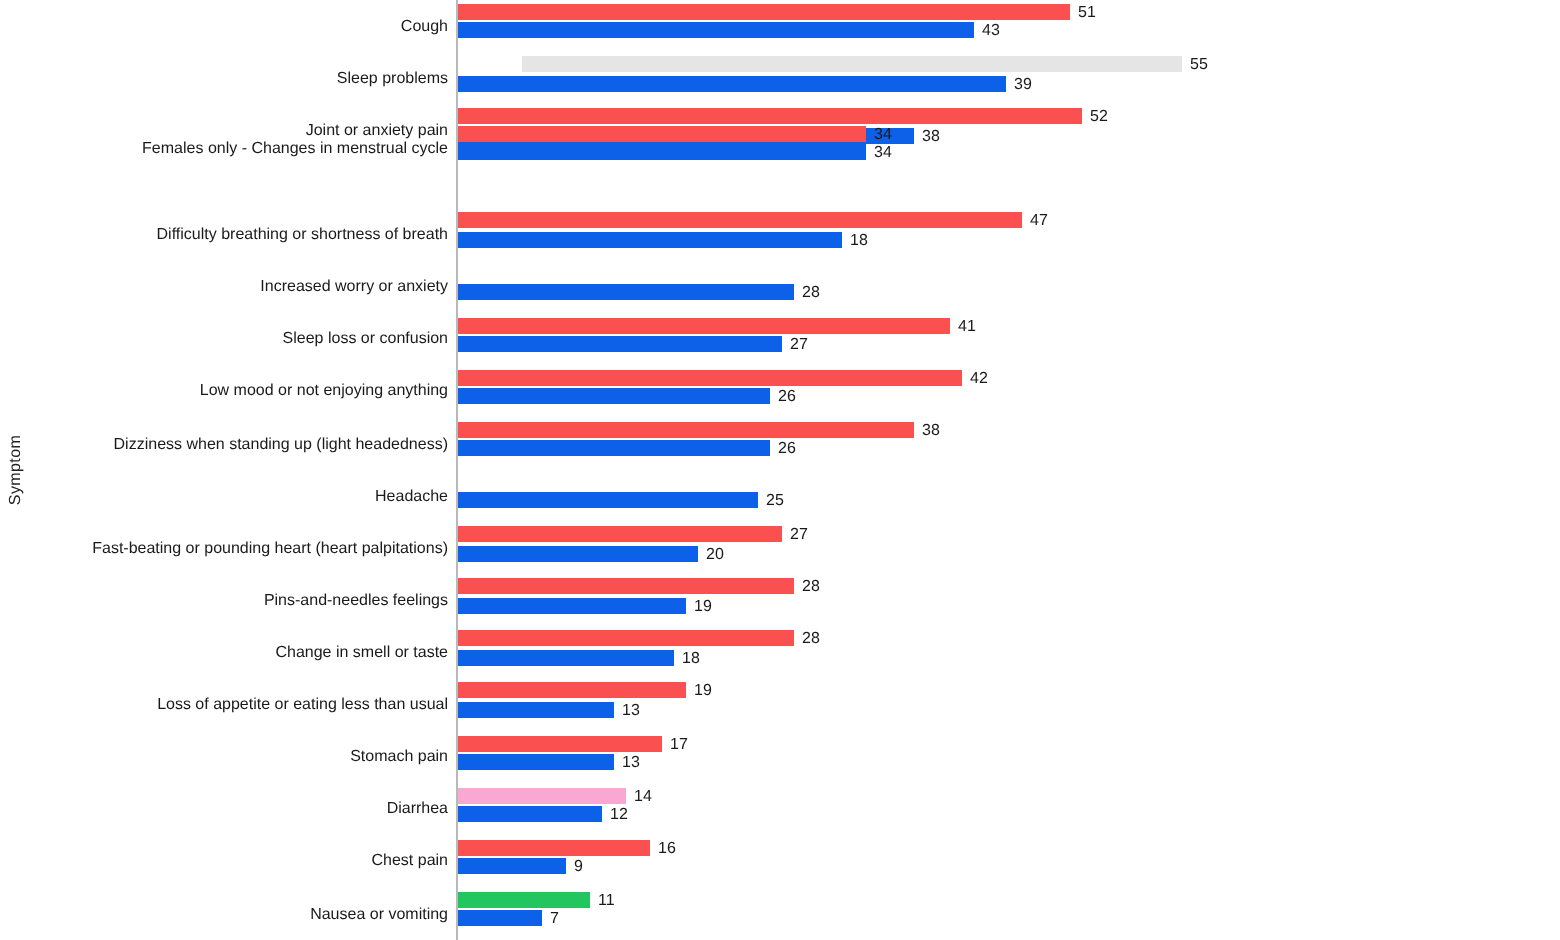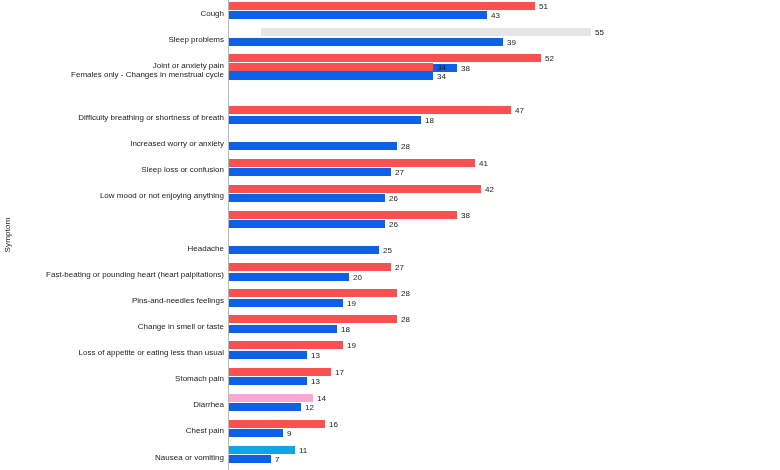--- a/index.html
+++ b/index.html
@@ -157,20 +157,21 @@
         <div class="row" style="top: 182.778px;">
           <div class="cat-label">Low mood or not enjoying anything</div>
           <div class="bar s0" style="width: 252px; background: rgb(250, 80, 80);">
             <span class="val">42</span>
           </div>
           <div class="bar s1" style="width: 156px; background: rgb(13, 96, 232);">
             <span class="val">26</span>
           </div>
         </div>
         <div class="row" style="top: 208.889px;">
+          <div class="cat-label">Dizziness when  standing up (light headedness)</div>
           <div class="bar s0" style="width: 228px; background: rgb(250, 80, 80);">
             <span class="val">38</span>
           </div>
           <div class="bar s1" style="width: 156px; background: rgb(13, 96, 232);">
             <span class="val">26</span>
           </div>
         </div>
         <div class="row" style="top: 235px;">
           <div class="cat-label">Headache</div>
           <div class="bar s1" style="width: 150px; background: rgb(13, 96, 232);">
@@ -235,21 +236,21 @@
           <div class="cat-label">Chest pain</div>
           <div class="bar s0" style="width: 96px; background: rgb(250, 80, 80);">
             <span class="val">16</span>
           </div>
           <div class="bar s1" style="width: 54px; background: rgb(13, 96, 232);">
             <span class="val">9</span>
           </div>
         </div>
         <div class="row" style="top: 443.889px;">
           <div class="cat-label">Nausea or vomiting</div>
-          <div class="bar s0" style="width: 66px; background: #0ea5e9;">
+          <div class="bar s0" style="width: 66px; background: #22c55e;">
             <span class="val">11</span>
           </div>
           <div class="bar s1" style="width: 42px; background: rgb(13, 96, 232);">
             <span class="val">7</span>
           </div>
         </div>
       </div>
   </div>
 
 </div>

